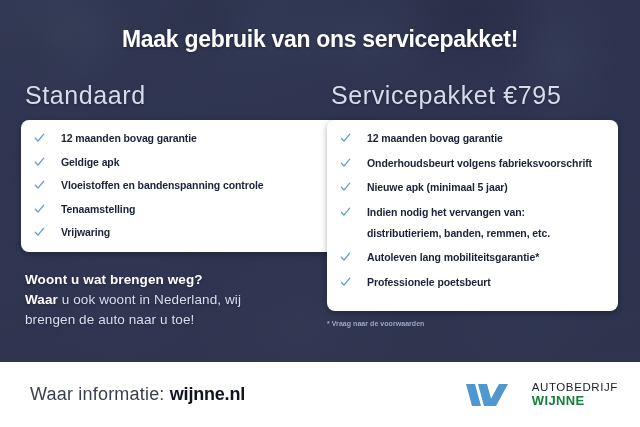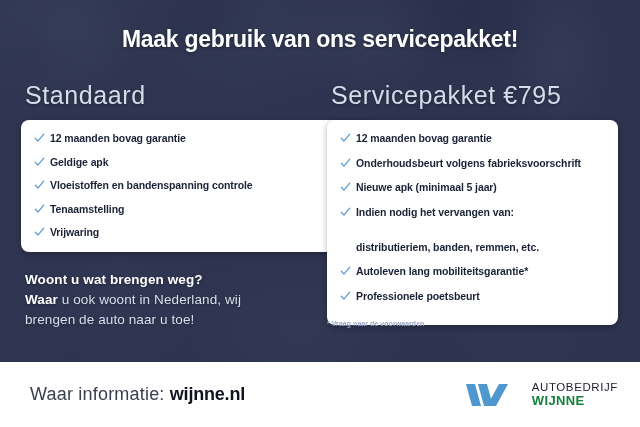--- a/index.html
+++ b/index.html
@@ -87,38 +87,39 @@
 
   .feature {
     display: flex;
     align-items: flex-start;
     color: #1b2236;
     font-size: 10.5px;
     font-weight: bold;
     line-height: 13px;
     letter-spacing: -.1px;
     margin-bottom: 10.5px;
+    gap: 11px;
   }
   #card-right .feature { margin-bottom: 11.5px; }
   .feature:last-child { margin-bottom: 2px; }
 
   .check-icon {
     flex: 0 0 auto;
     width: 11px;
     height: 12px;
     margin-right: 5px;
     color: #5b9ad4;
     line-height: 12px;
     font-size: 11px;
     font-weight: normal;
   }
   .check-icon svg { display: block; }
 
   .feature-text { flex: 1 1 auto; }
-  .sub-line { display: block; margin-top: 22px; }
+  .sub-line { display: block; margin-top: 8px; }
 
   
   #promo {
     position: absolute;
     left: 25px;
     top: 270px;
     width: 300px;
     color: #d9dfee;
     font-size: 13.5px;
     font-weight: 300;

